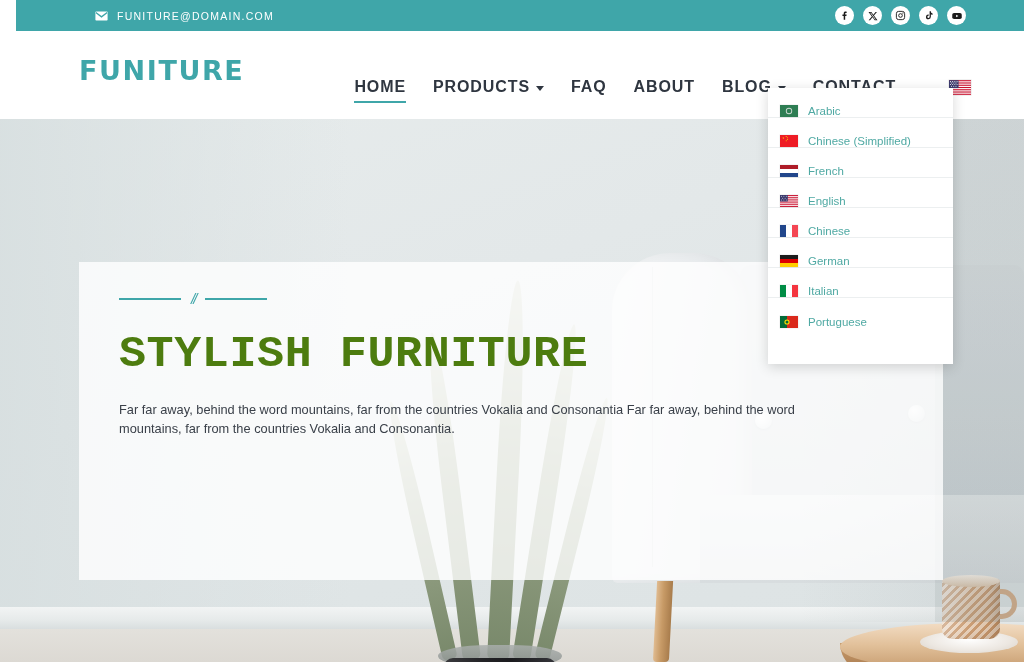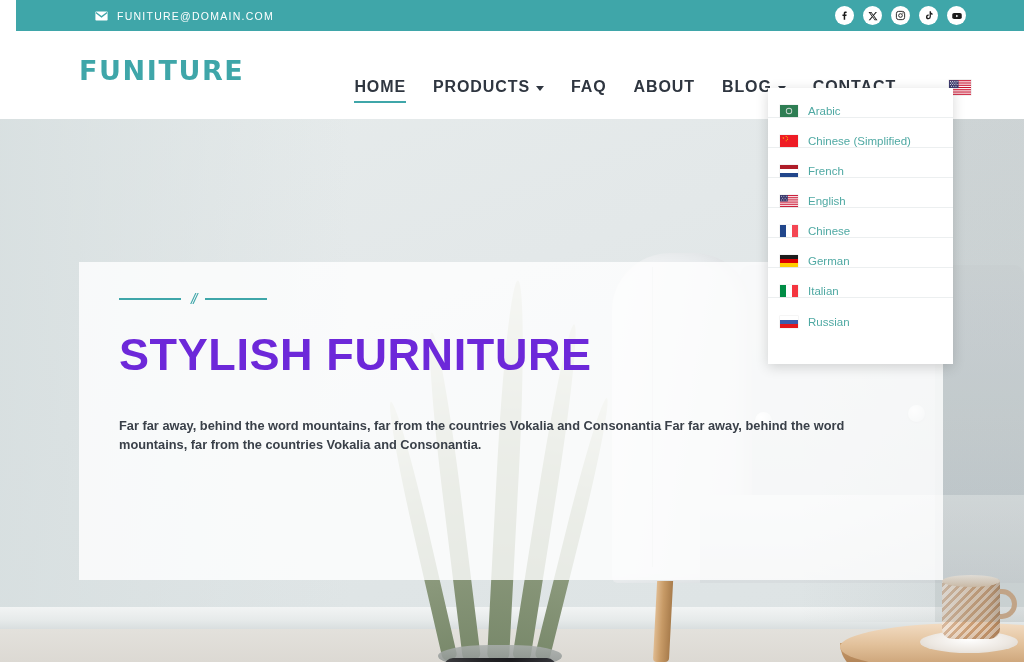--- a/index.html
+++ b/index.html
@@ -262,29 +262,29 @@
     width: 864px; height: 318px;
     background: rgba(255,255,255,0.80);
   }
   .hero-inner { position: absolute; left: 119px; top: 195px; z-index: 12; width: 760px; }
   .deco {
     display: flex; align-items: center; gap: 10px; margin-bottom: 24px;
   }
   .deco .dash { width: 62px; height: 2px; background: #3fa6a9; }
   .deco .slashes { color: #3fa6a9; font-size: 15px; font-weight: 400; font-style: italic; letter-spacing: -2px; }
   .hero-title {
-    color: #6d28d9;
+    color: #4d7c0f;
     font-size: 45px; line-height: 47px;
     font-weight: 700; letter-spacing: 0.6px;
-    font-family: Liberation Sans, sans-serif;
-    margin-bottom: 38px;
+    font-family: Liberation Mono, monospace;
+    margin-bottom: 22px;
   }
   .hero-sub {
     color: #3a4049; font-size: 12.8px; line-height: 19px;
-    font-weight: 700; max-width: 735px; margin-bottom: 27px;
+    font-weight: 400; max-width: 735px; margin-bottom: 27px;
   }
   .learn-btn {
     display: inline-flex; align-items: center; gap: 9px;
     background: #3fa6a9; color: #fff;
     font-size: 11.5px; font-weight: 700; letter-spacing: 1.5px;
     padding: 16px 27px; border: none; cursor: pointer;
     font-family: "Liberation Sans", sans-serif;
   }
 </style>
 </head>
@@ -532,24 +532,25 @@
 
     <div class="lang-item">
       <svg class="lf" viewBox="0 0 18 12">
         <rect width="6" height="12" x="0" fill="#008c45"></rect>
         <rect width="6" height="12" x="6" fill="#ffffff"></rect>
         <rect width="6" height="12" x="12" fill="#f4353f"></rect>
       </svg>
       <span class="lname">Italian</span>
     </div>
 
-
-    <div class="lang-item">
-      <svg class="lf" viewBox="0 0 18 12">
-        <rect width="18" height="4" y="0" fill="#ffffff"></rect>
-        <rect width="18" height="4" y="4" fill="#3b5dac"></rect>
-        <rect width="18" height="4" y="8" fill="#e4181c"></rect>
-      </svg>
-      <span class="lname">Russian</span>
-    </div>
+    <div class="lang-item">
+      <svg class="lf" viewBox="0 0 18 12">
+        <rect width="7" height="12" x="0" fill="#046a38"></rect>
+        <rect width="11" height="12" x="7" fill="#da291c"></rect>
+        <circle cx="7" cy="6" r="2.6" fill="#ffe000"></circle>
+        <circle cx="7" cy="6" r="1.5" fill="#046a38"></circle>
+      </svg>
+      <span class="lname">Portuguese</span>
+    </div>
+
   </div>
 
 </div>
 
 </body></html>

